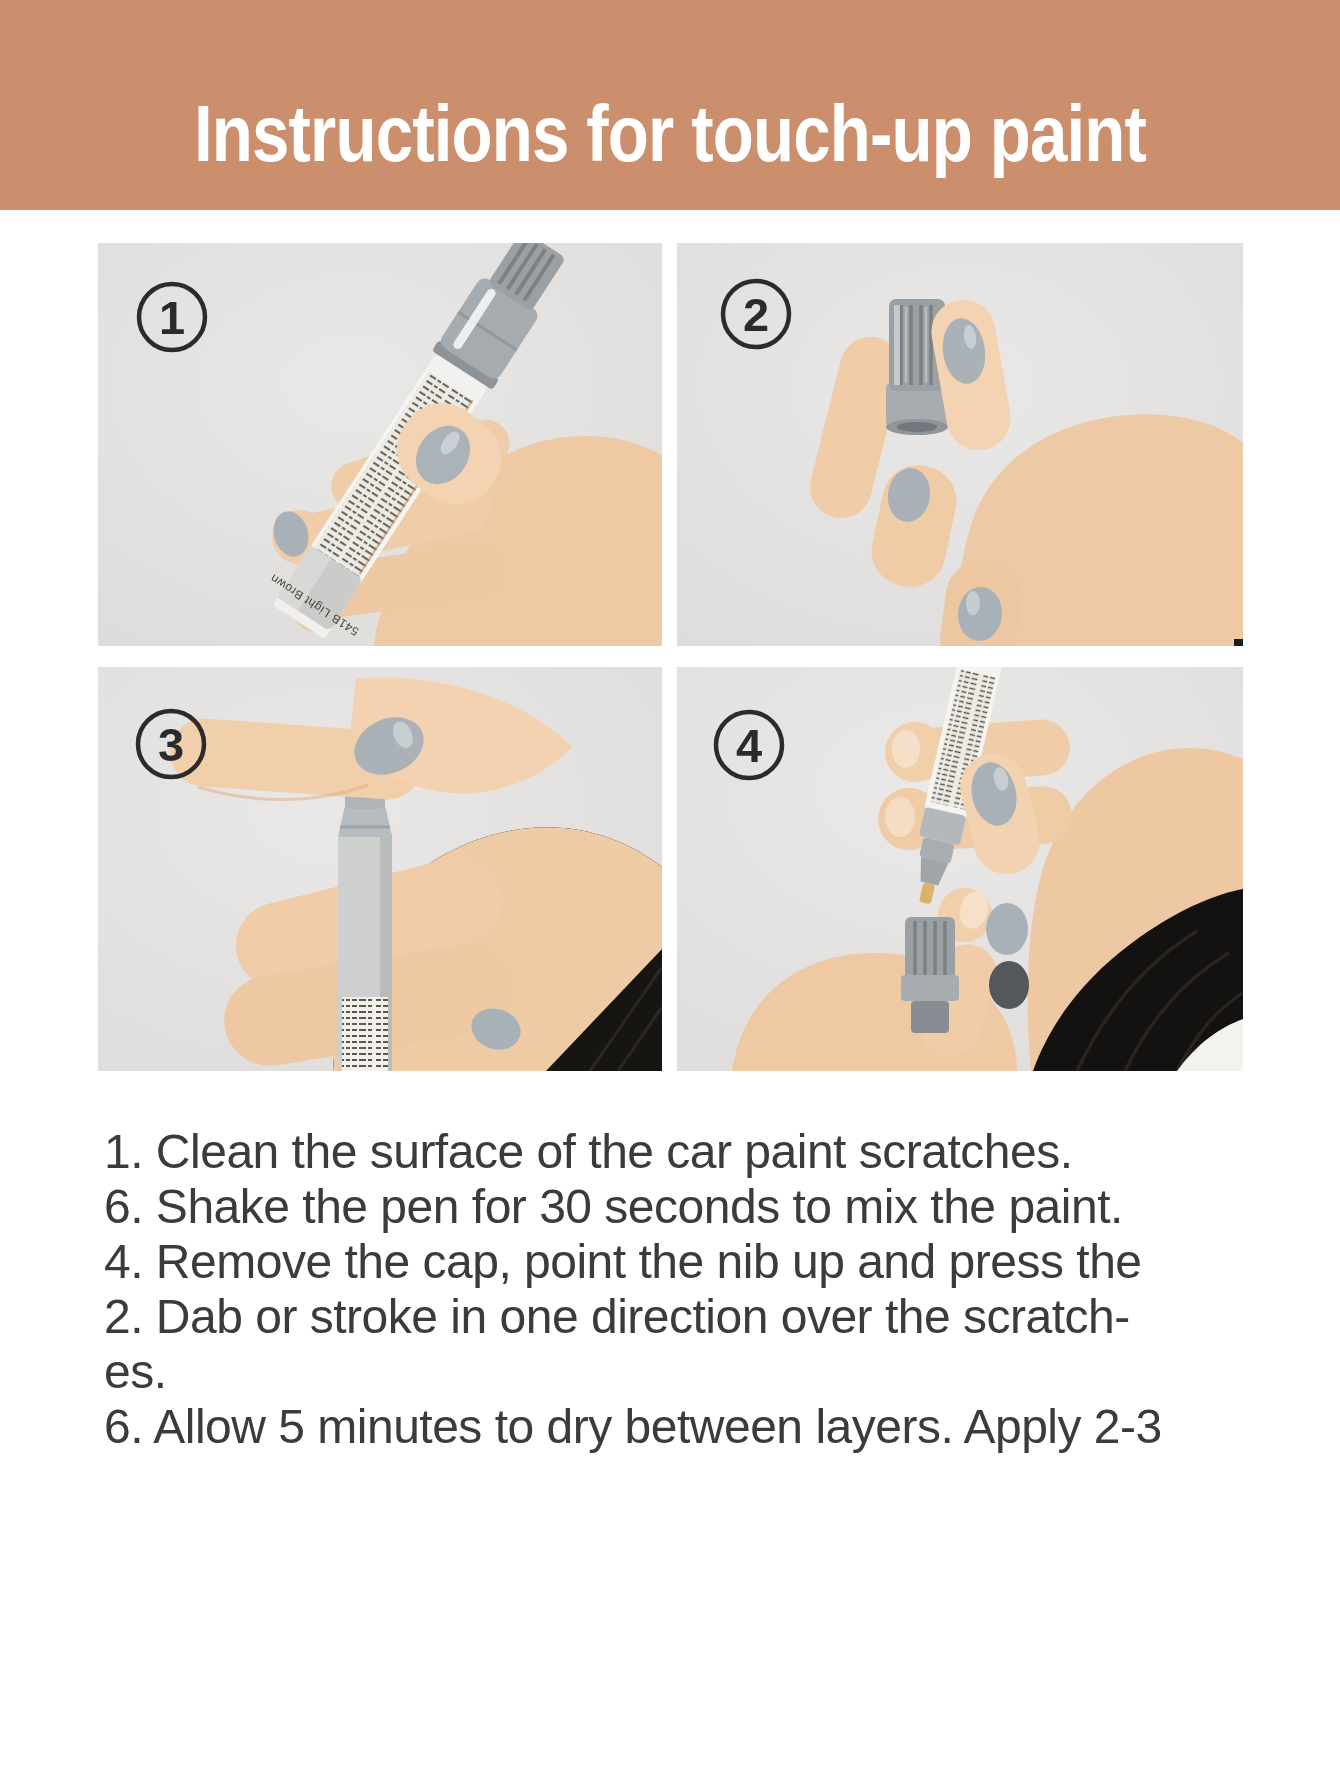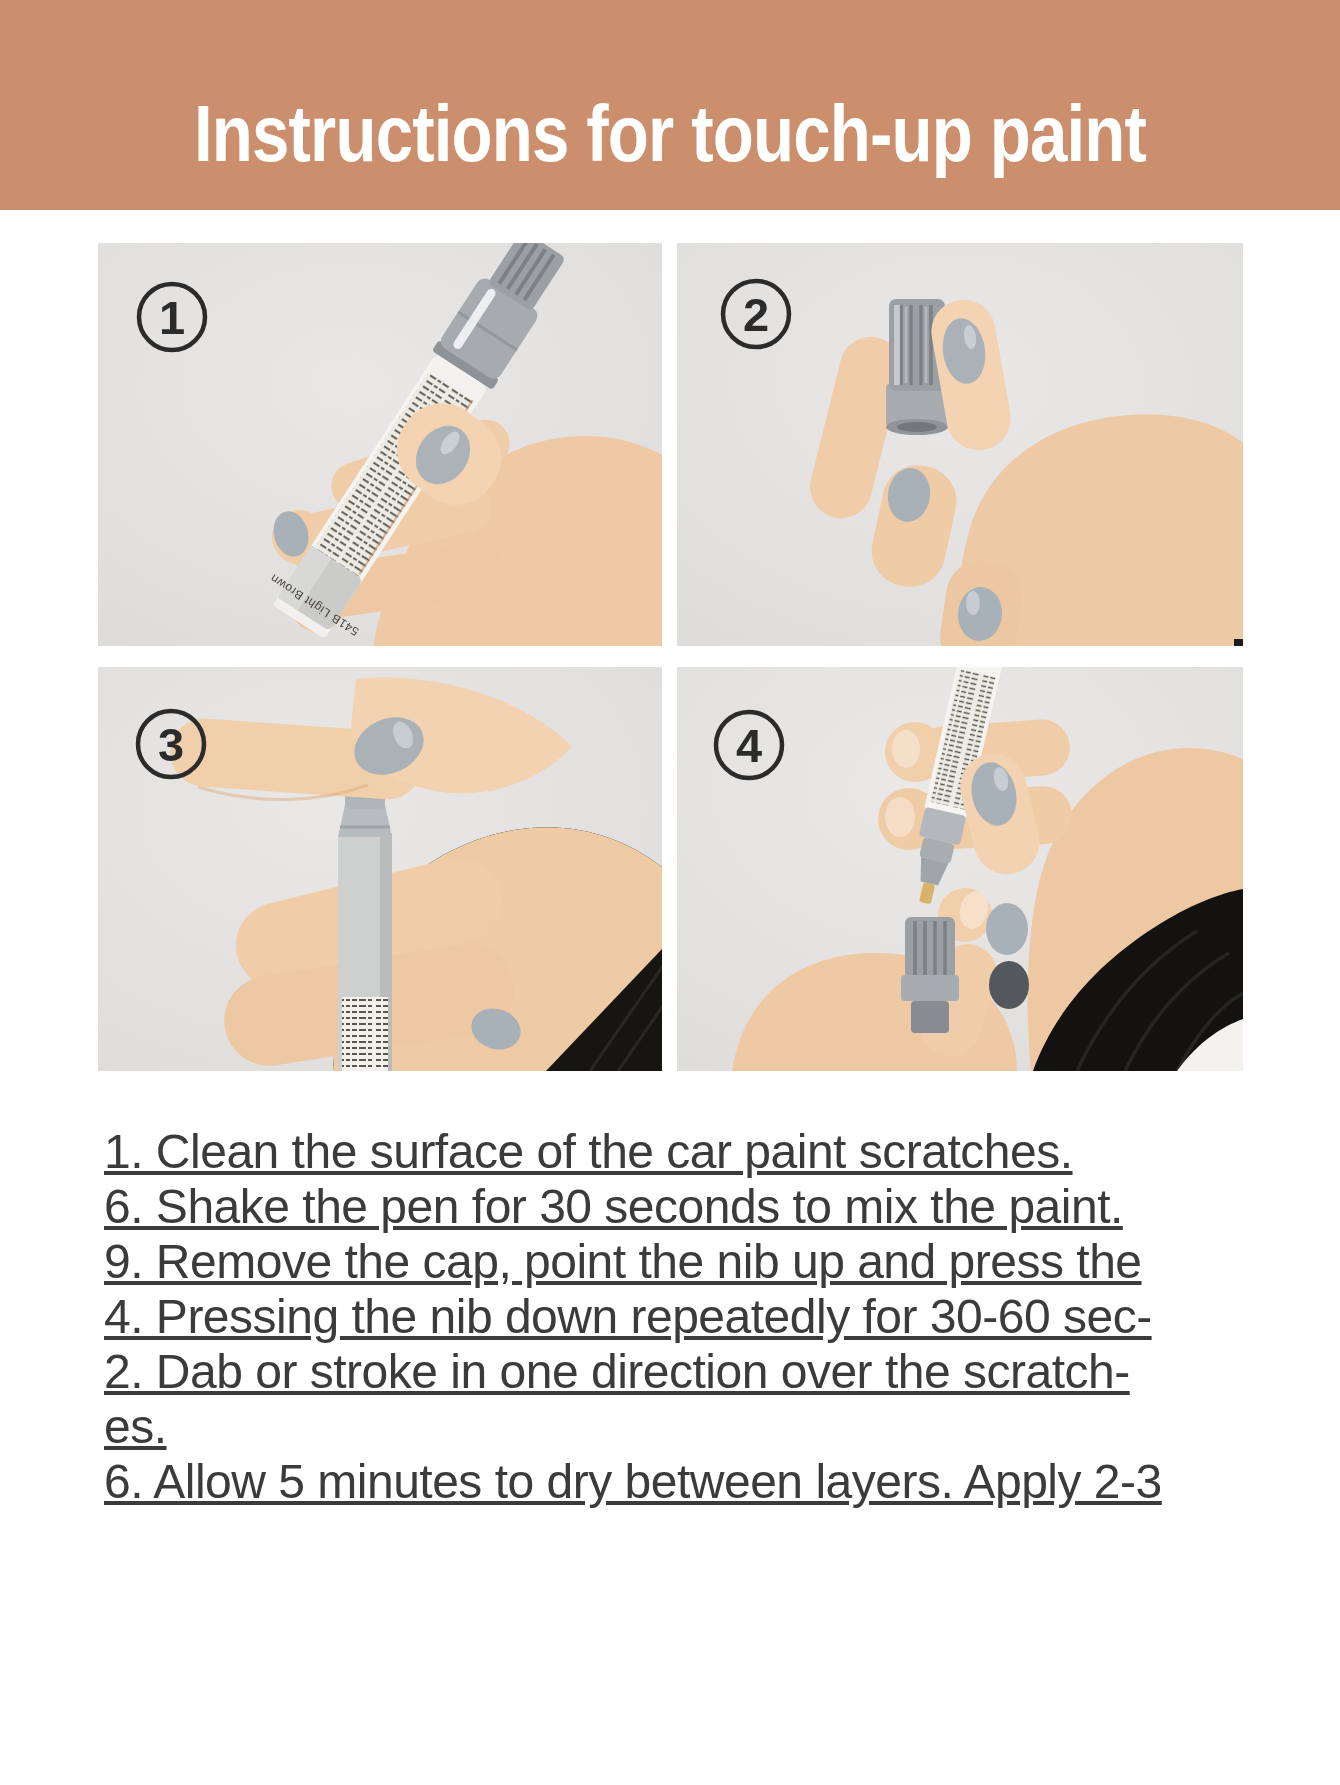--- a/index.html
+++ b/index.html
@@ -10,21 +10,21 @@
              font-size:80px;font-weight:bold;line-height:1;color:#ffffff;letter-spacing:-1px;
              transform:scaleX(0.84);transform-origin:50% 50%;white-space:nowrap;}
   figure.photo{position:absolute;margin:0;padding:0;}
   figure.photo svg{display:block;width:100%;height:100%;}
   .p1{left:98px;top:243px;width:564px;height:403px;}
   .p2{left:677px;top:243px;width:566px;height:403px;}
   .p3{left:98px;top:667px;width:564px;height:404px;}
   .p4{left:677px;top:667px;width:566px;height:404px;}
   .instructions{position:absolute;left:104px;top:1124px;width:1180px;color:#3B3B3B;
                 font-size:48px;line-height:55px;letter-spacing:-0.5px;}
-  .iline{white-space:pre;height:55px;text-decoration:underline;}
+  .iline{white-space:pre;height:55px;}
   .badge-circle{fill:none;stroke:#2B2B2B;stroke-width:4.5px;}
   .badge-num{font-family:"Liberation Sans",sans-serif;font-size:47px;font-weight:bold;fill:#2B2B2B;}
   .penmark{font-family:"Liberation Sans",sans-serif;font-size:12px;fill:#4B473F;letter-spacing:0.5px;}
 </style>
 </head>
 <body>
 
 <div class="page">
 
   <header class="banner">
@@ -261,20 +261,19 @@
       <g>
         <circle class="badge-circle" cx="72" cy="78" r="33"></circle>
         <text class="badge-num" x="72" y="95" text-anchor="middle">4</text>
       </g>
     </svg>
   </figure>
 
   <div class="instructions">
     <div class="iline">1. Clean the surface of the car paint scratches.</div>
     <div class="iline">6. Shake the pen for 30 seconds to mix the paint.</div>
-    <div class="iline">9. Remove the cap, point the nib up and press the</div>
-    <div class="iline">4. Pressing the nib down repeatedly for 30-60 sec-</div>
+    <div class="iline">4. Remove the cap, point the nib up and press the</div>
     <div class="iline">2. Dab or stroke in one direction over the scratch-</div>
     <div class="iline">es.</div>
     <div class="iline">6. Allow 5 minutes to dry between layers. Apply 2-3</div>
   </div>
 
 </div>
 
 </body></html>

